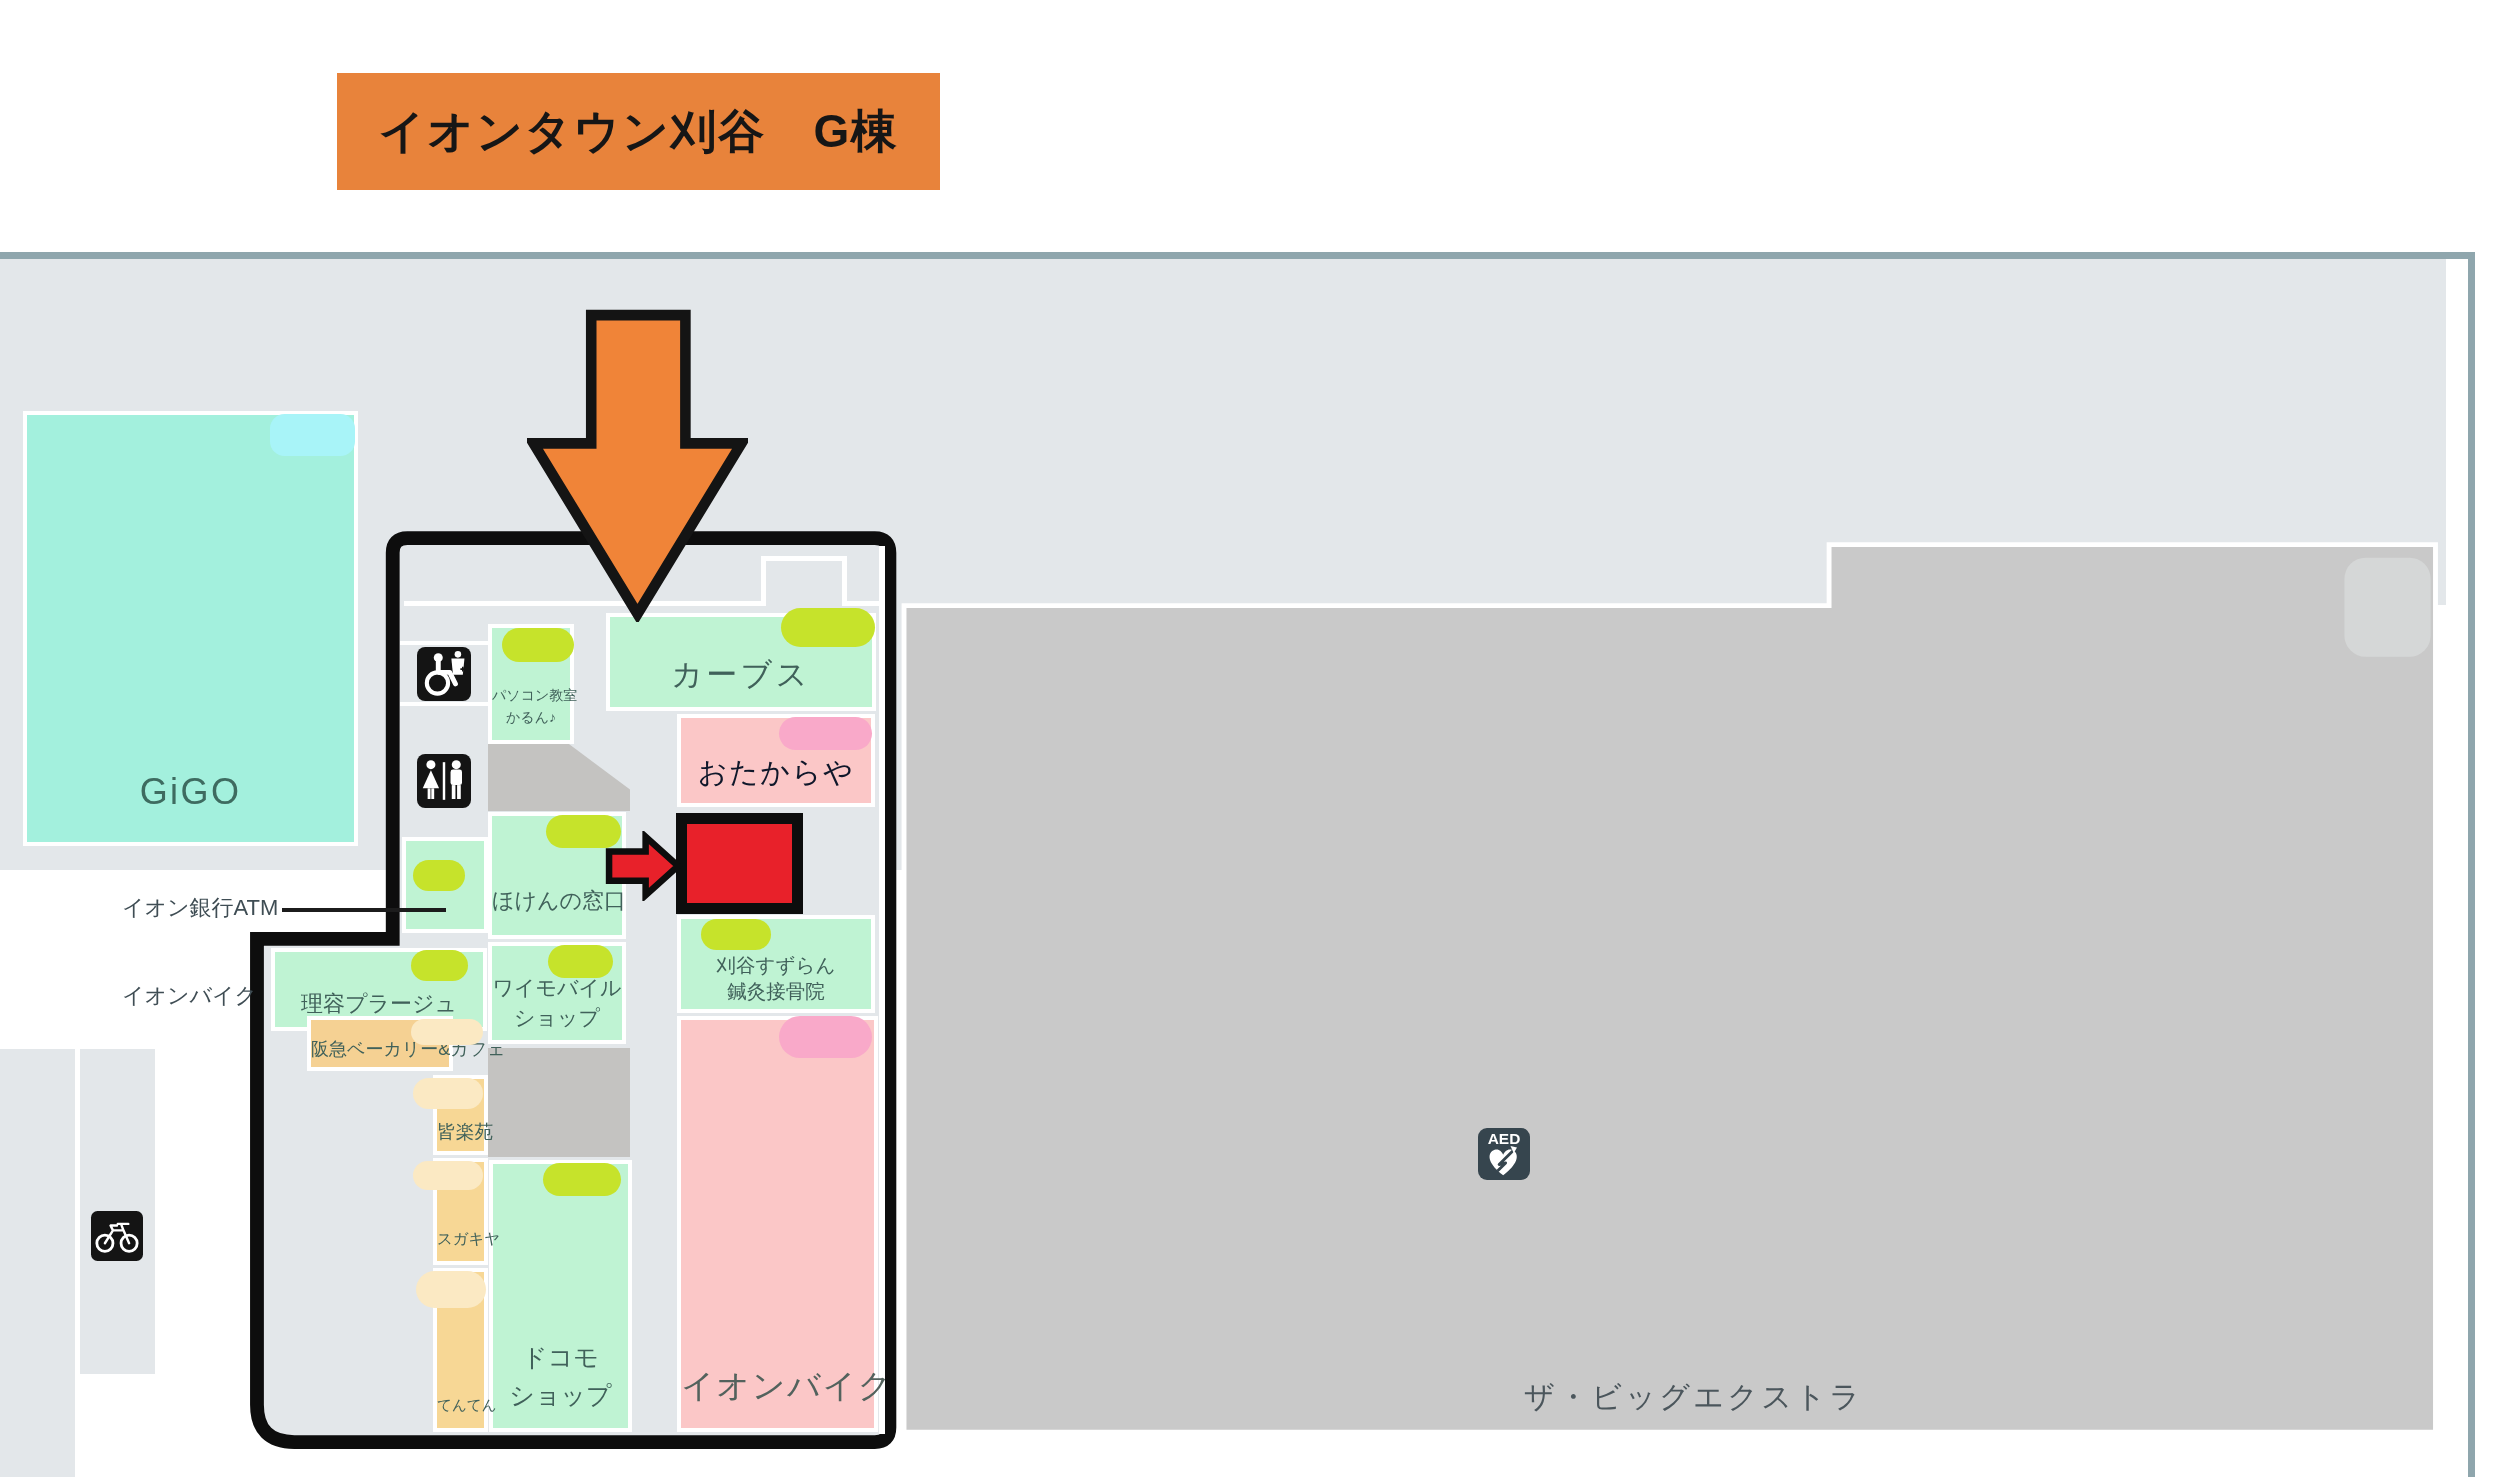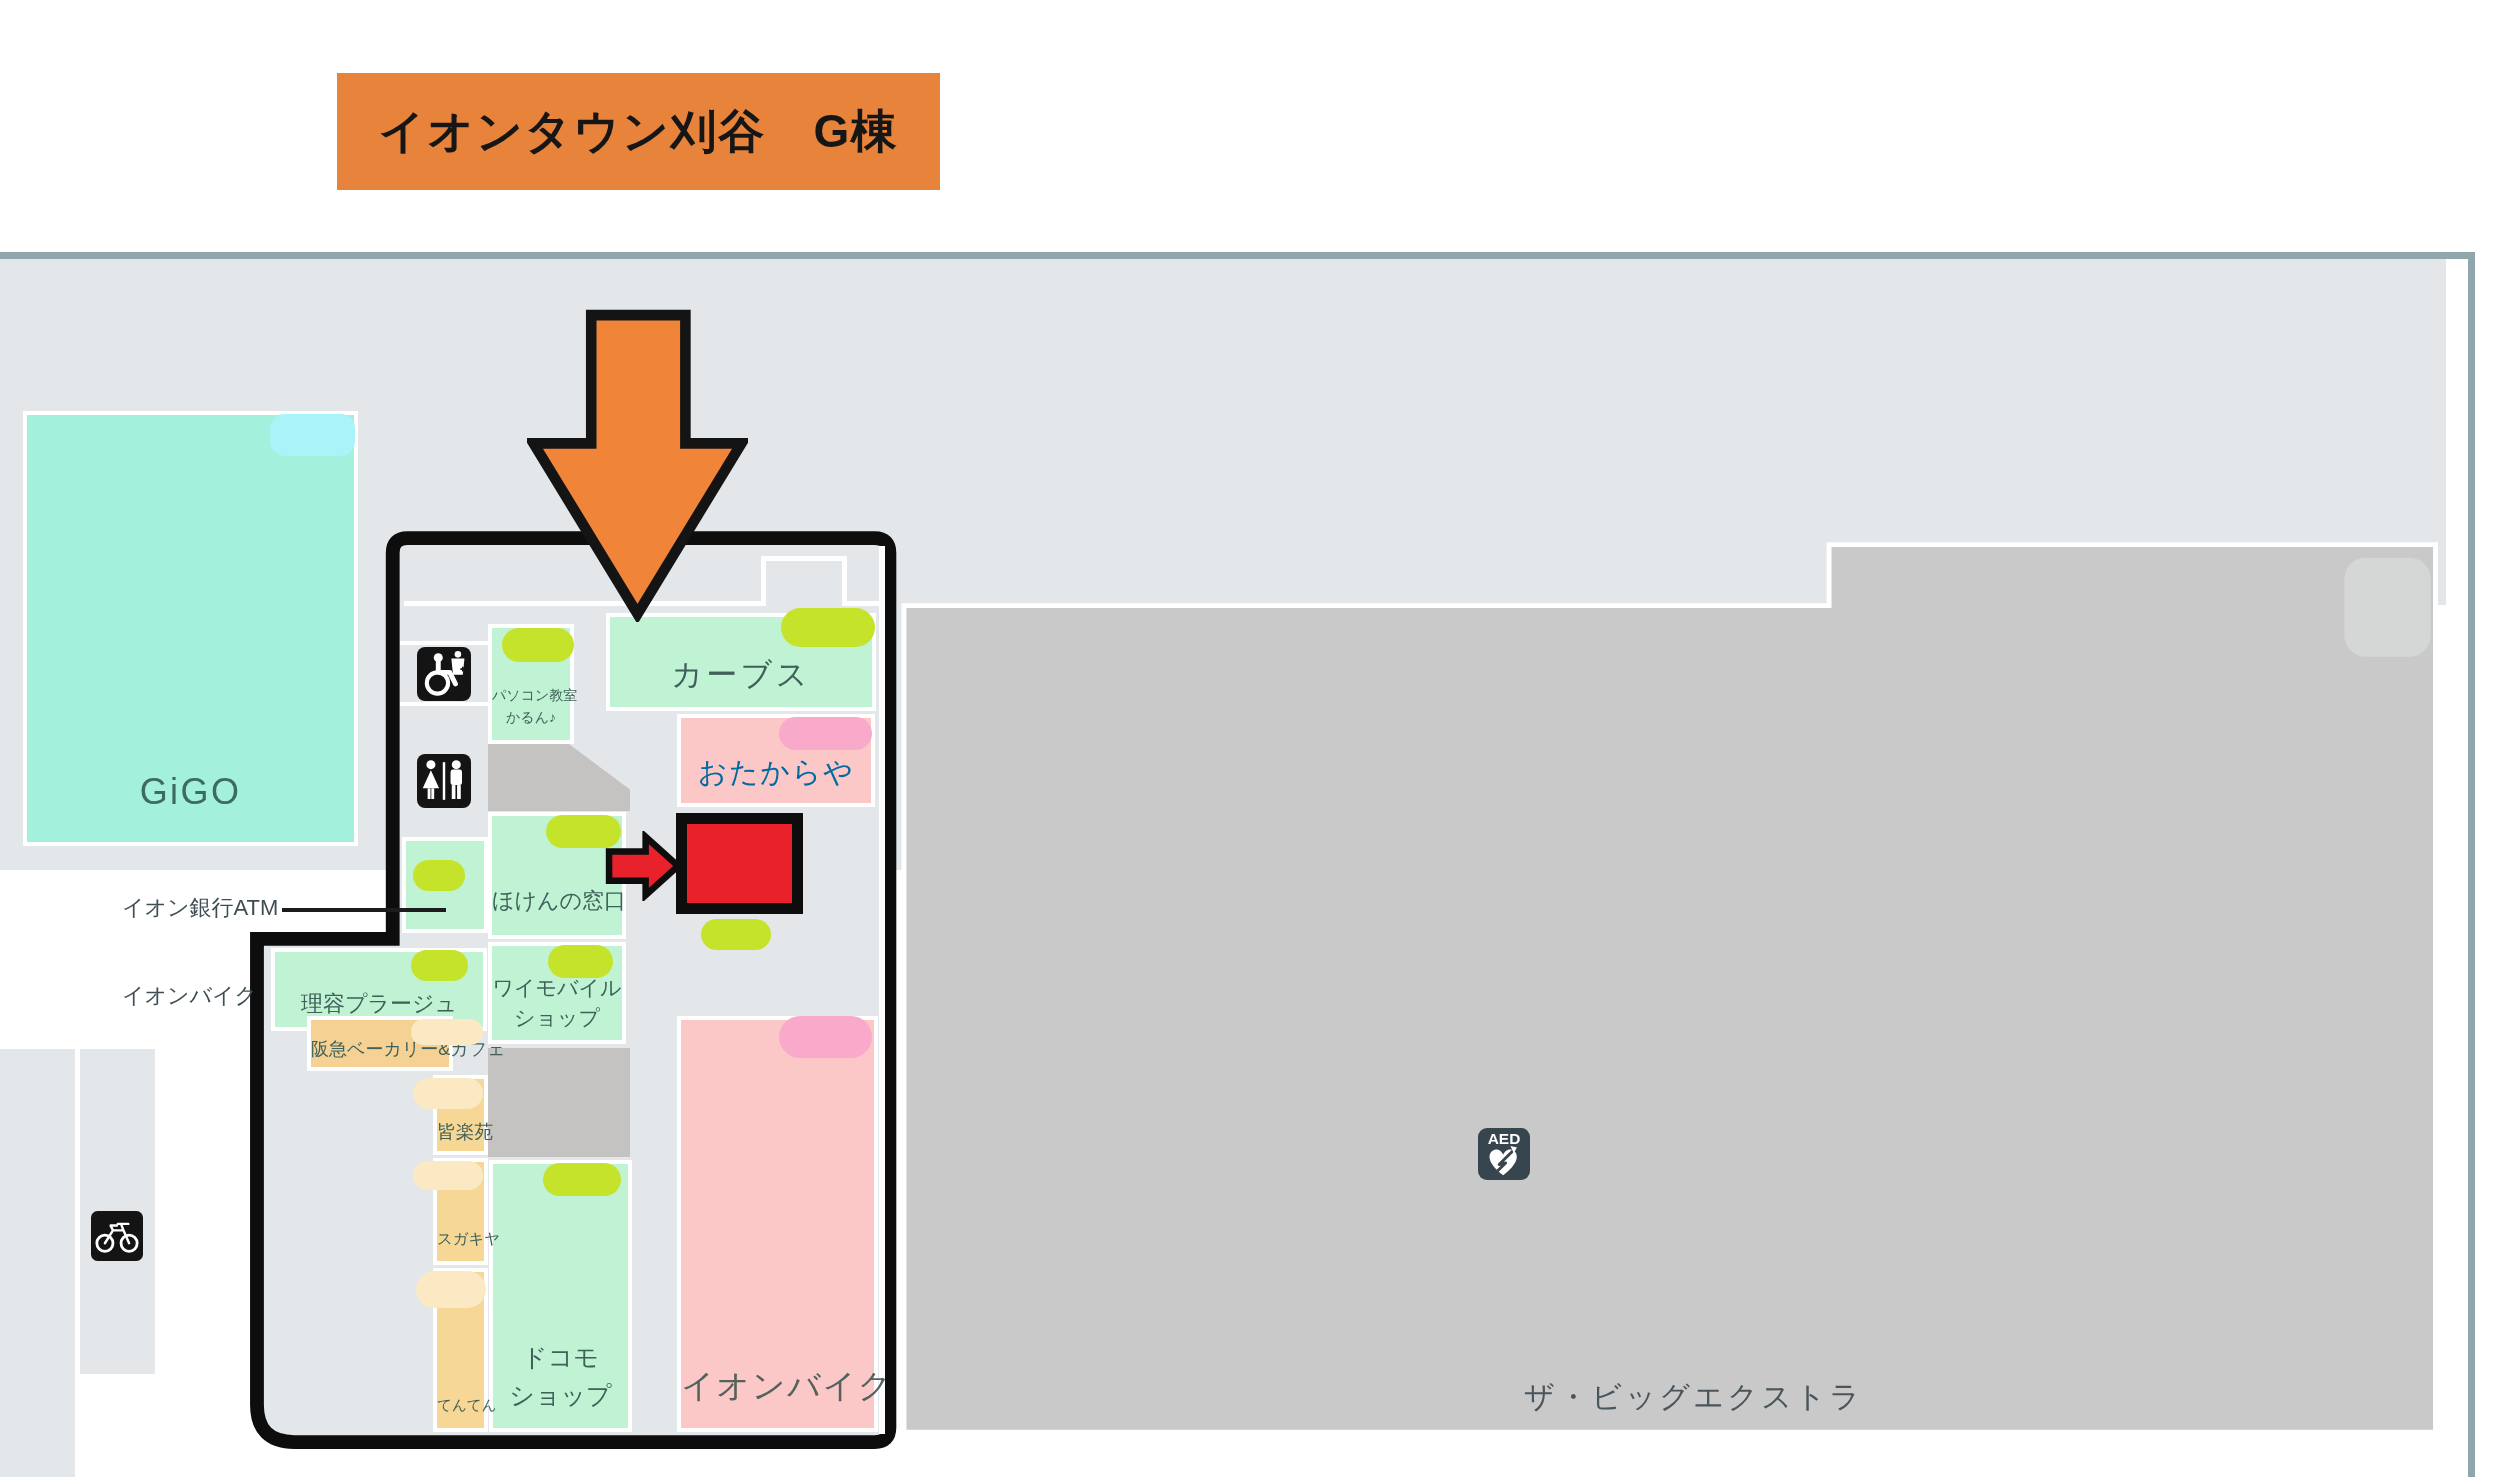--- a/index.html
+++ b/index.html
@@ -102,21 +102,27 @@
     <div class="lbl" style="bottom:11.4px;font-size:15.4px;">スガキヤ</div>
   </div>
   <div class="shop tan" style="left:433px;top:1268px;width:55px;height:164px;">
     <div class="lbl" style="bottom:13px;font-size:14.6px;">てんてん</div>
   </div>
 
   <div class="shop mint" style="left:606px;top:613px;width:270px;height:98px;">
     <div class="lbl" style="bottom:11.4px;font-size:31px;letter-spacing:3.3px;">カーブス</div>
   </div>
   <div class="shop pink" style="left:677px;top:714px;width:198px;height:93px;">
-    <div class="lbl" style="bottom:9.8px;font-size:29px;letter-spacing:1.6px;color:#0369a1;">おたからや</div>
+    <div class="lbl" style="bottom:9.8px;font-size:29px;letter-spacing:1.6px;color:#0f172a;">おたからや</div>
+  </div>
+  <div class="shop mint" style="left:677px;top:915px;width:198px;height:98px;">
+    <div class="lbl" style="bottom:4.9px;font-size:19.5px;line-height:1.3;">
+      <span>刈谷すずらん</span>
+      <span>鍼灸接骨院</span>
+    </div>
   </div>
   <div class="shop pink" style="left:677px;top:1016px;width:201px;height:416px;">
     <div class="lbl" style="bottom:19.5px;font-size:33px;letter-spacing:1.6px;color:#53625D;">イオンバイク</div>
   </div>
 
   <div class="pill lime" style="left:502px;top:628px;width:72px;height:34px;"></div>
   <div class="pill lime" style="left:781px;top:608px;width:94px;height:39px;"></div>
   <div class="pill pinkpill" style="left:779px;top:717px;width:93px;height:33px;"></div>
   <div class="pill lime" style="left:413px;top:860px;width:52px;height:31px;"></div>
   <div class="pill lime" style="left:546px;top:815px;width:75px;height:33px;"></div>

